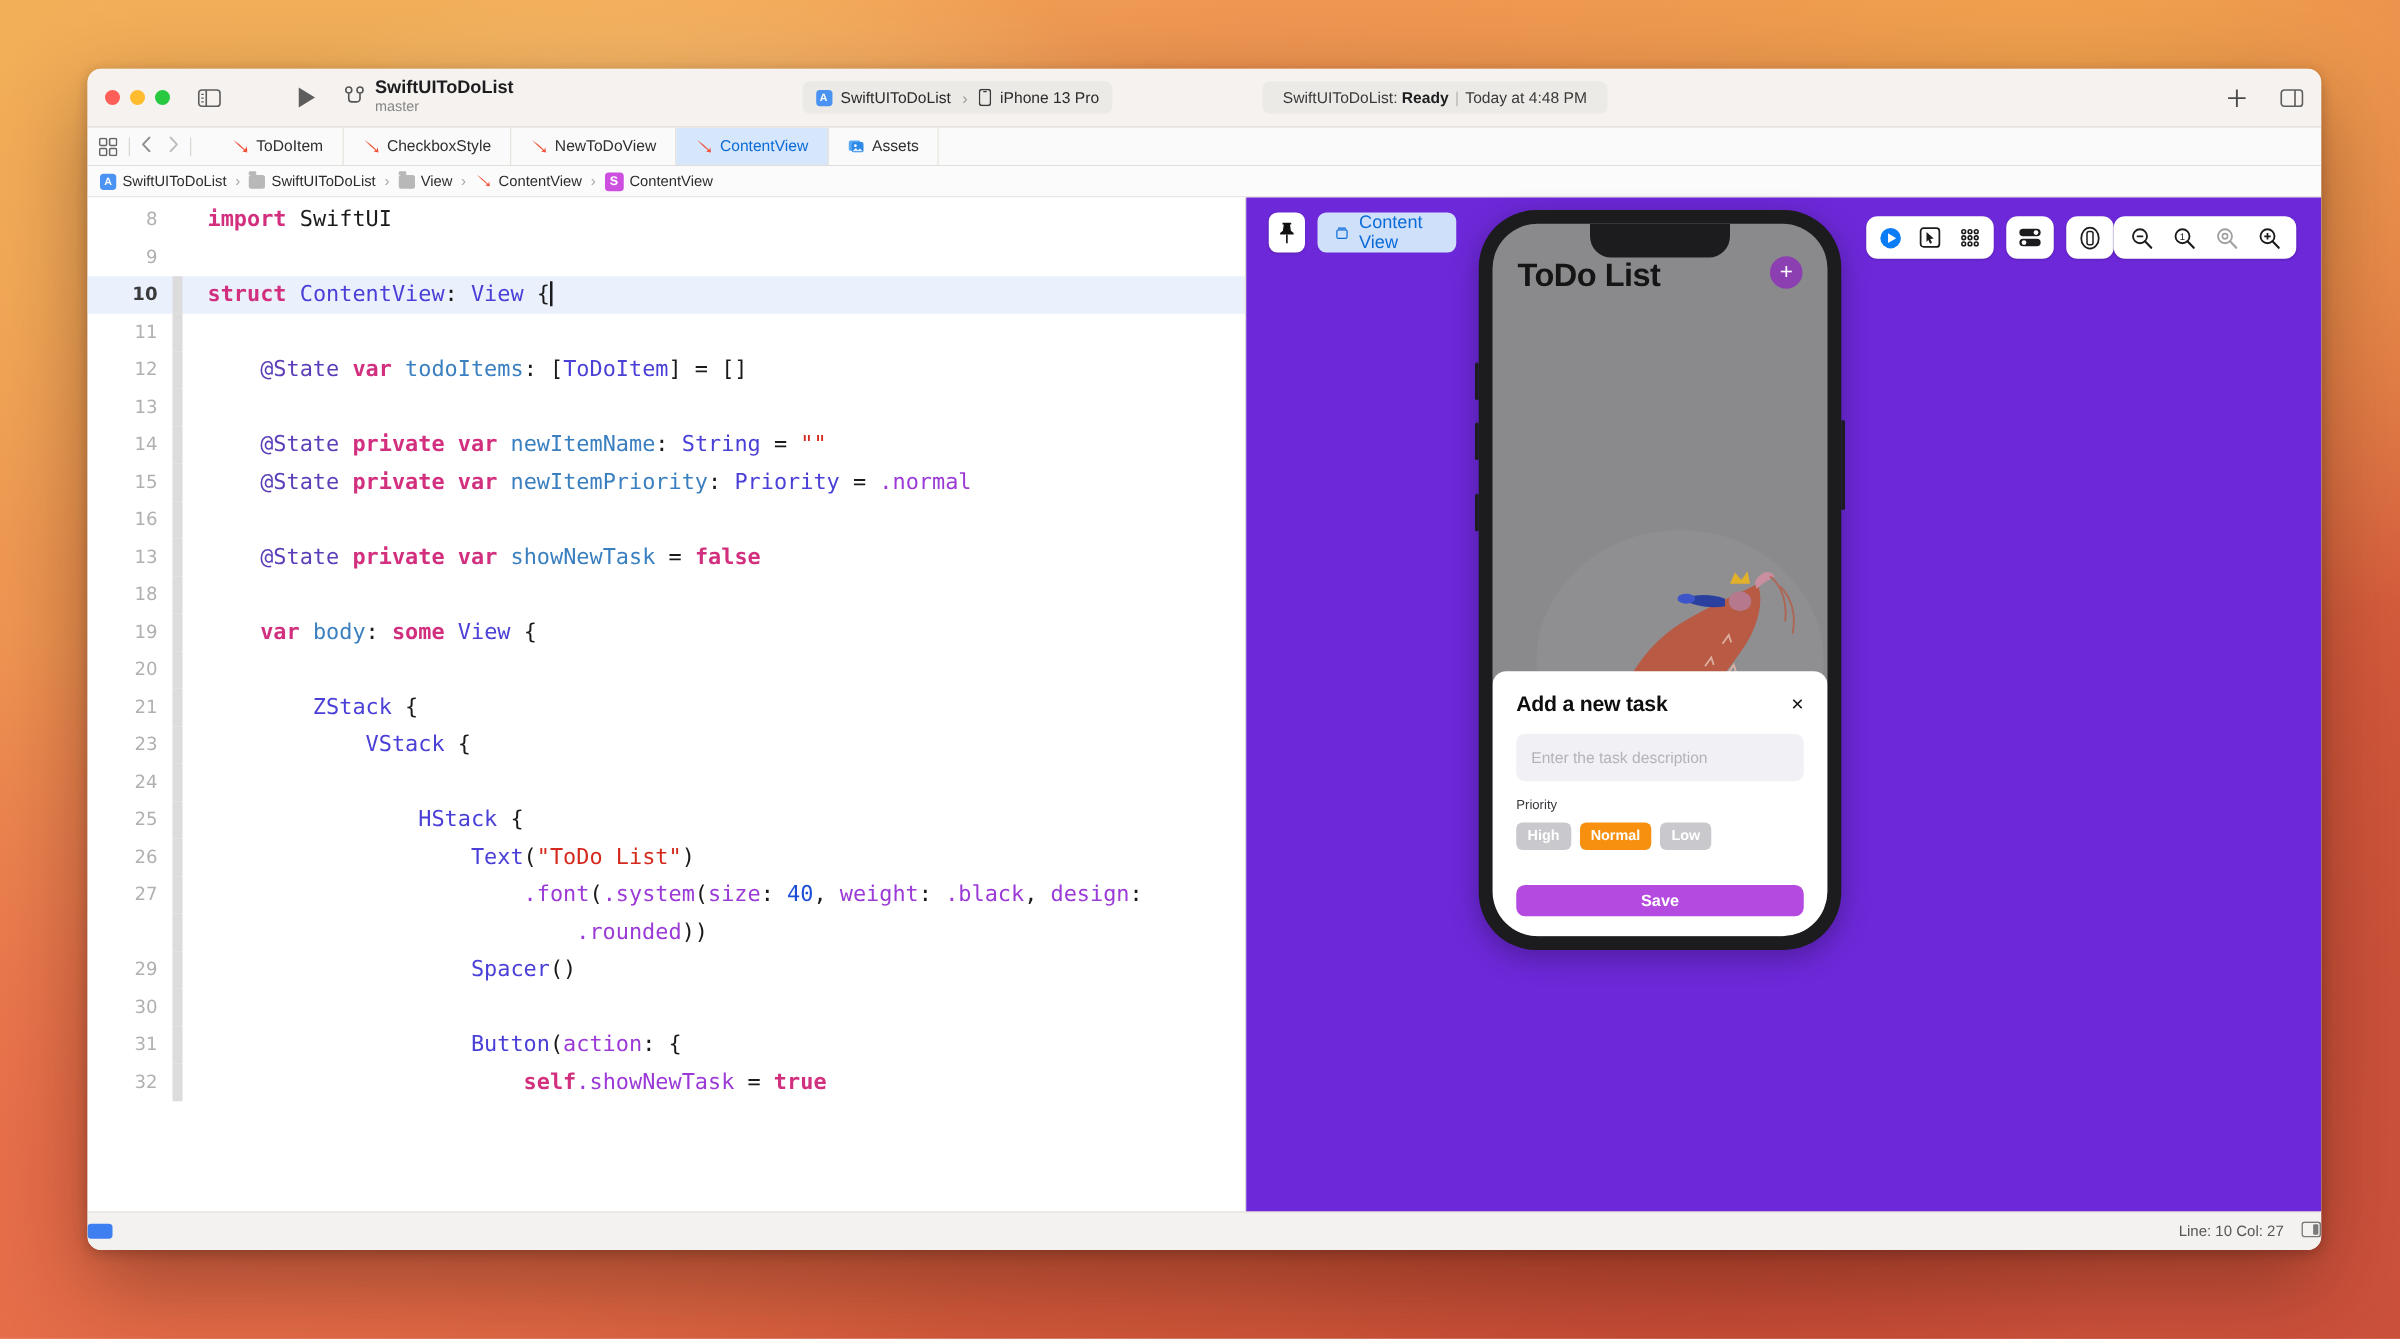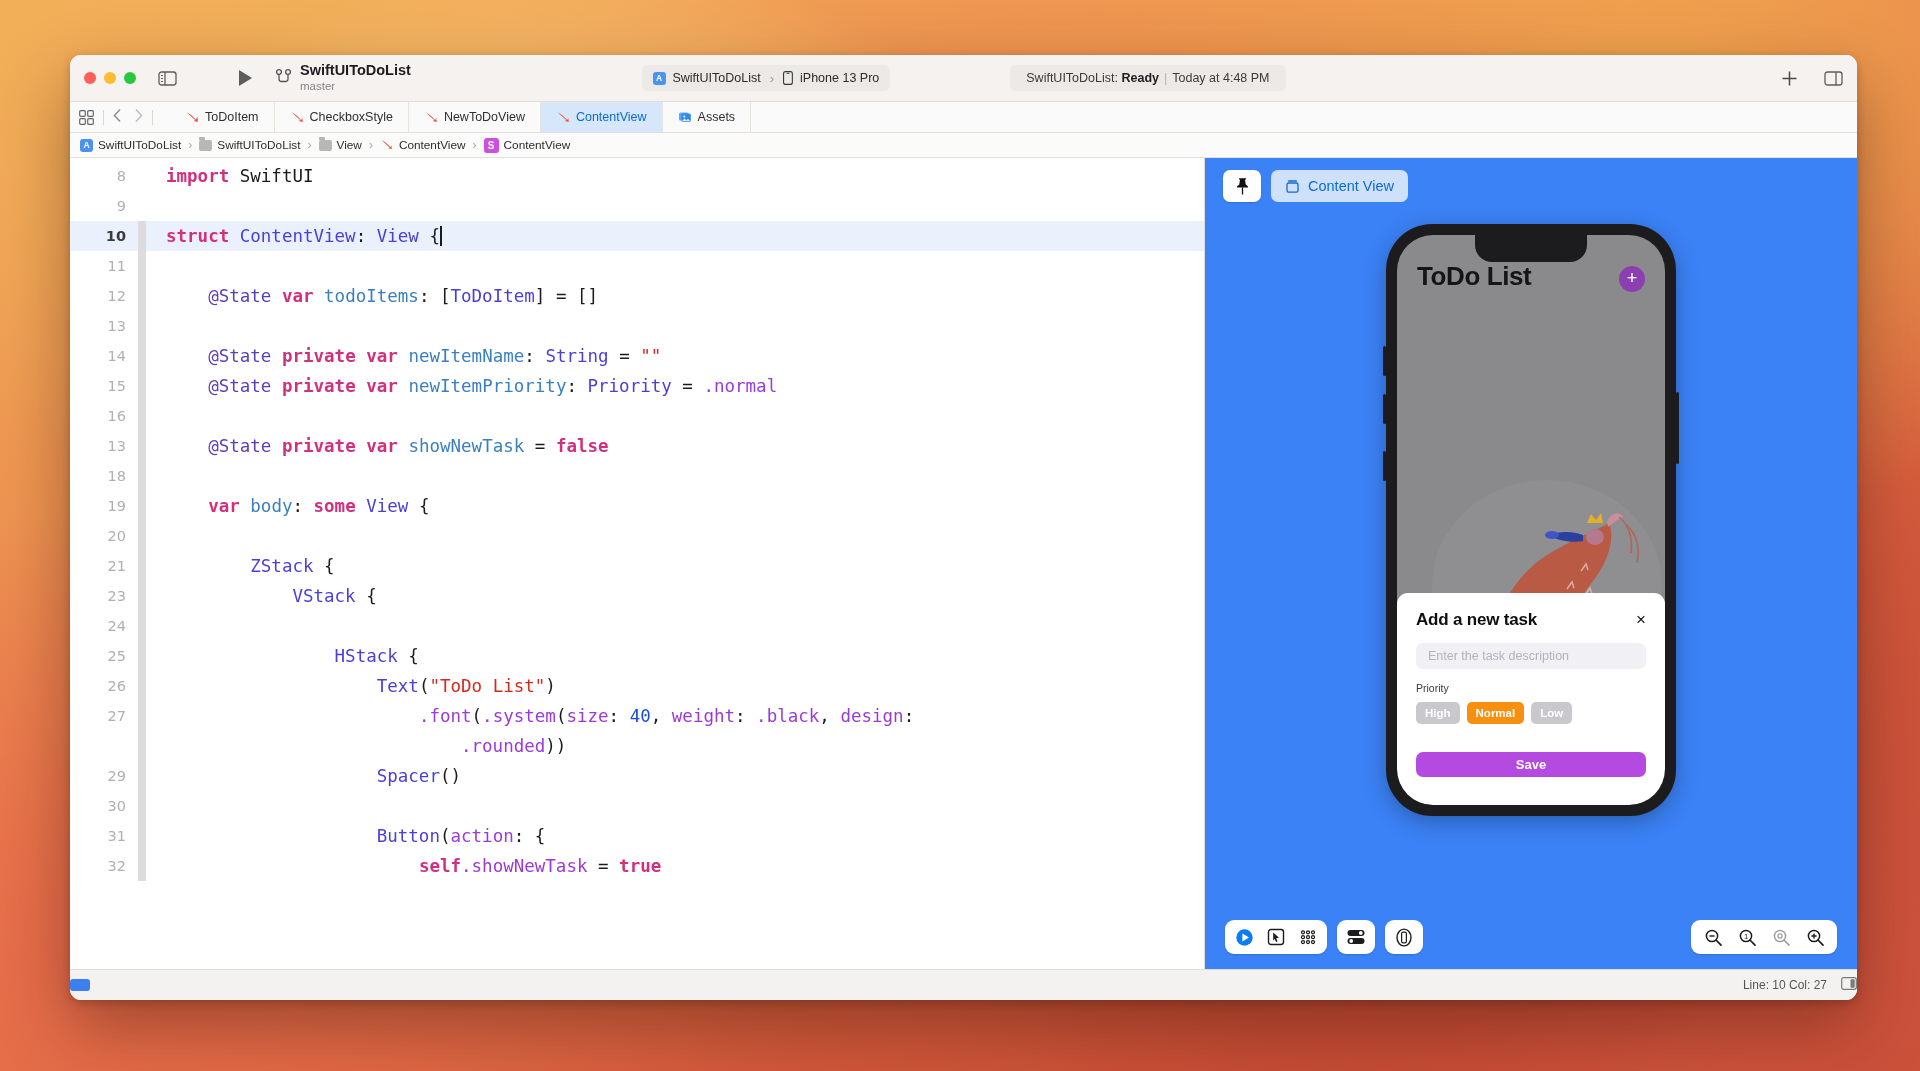--- a/index.html
+++ b/index.html
@@ -124,21 +124,21 @@
   .str{ color:#d42a1e; }                  
   .num{ color:#1c4fd8; }                  
   .attr{ color:#5c3fb8; }                 
   .pl{ color:#1b1b1b; }
   .caret{ display:inline-block;width:1.5px;height:20px;background:#1b1b1b;vertical-align:-4px;}
   .topfade{ position:absolute;top:0;left:0;right:0;height:11px;
     background:linear-gradient(#ffffff,rgba(255,255,255,0)); z-index:4; pointer-events:none;}
   .clip7{ position:absolute; top:-14px; left:68px; color:#c6c6c6; font-size:14.5px;}
 
   
-  .preview{ flex:1; background:#3b82f6; display:flex; flex-direction:column; position:relative;}
+  .preview{ flex:1; background:#6d28d9; display:flex; flex-direction:row; position:relative;}
   .prev-top{ height:56px; display:flex; align-items:center; padding:0 18px; gap:10px; flex:0 0 56px;}
   .pin-btn{
     width:38px;height:32px;background:#fff;border-radius:7px;display:flex;
     align-items:center;justify-content:center; box-shadow:0 1px 2px rgba(0,0,0,.14);
   }
   .cv-chip{
     height:32px; background:#cfe0fb; border-radius:7px; display:flex; align-items:center;
     gap:8px; padding:0 14px; color:#0a6bd8; font-size:14.5px;
   }
   .canvas{ flex:1; display:flex; align-items:flex-start; justify-content:center; padding-top:10px;}
@@ -152,38 +152,38 @@
   .phone::before{ left:-3px; top:122px; width:3px; height:30px;
     box-shadow:0 48px 0 #1c1c1e, 0 105px 0 #1c1c1e;}
   .phone::after{ right:-3px; top:168px; width:3px; height:72px;}
   .screen{
     width:100%;height:100%;background:#8a8a8d;border-radius:36px;overflow:hidden;position:relative;
   }
   .notch{
     position:absolute; top:0; left:50%; transform:translateX(-50%);
     width:112px;height:27px; background:#1c1c1e; border-radius:0 0 17px 17px;
   }
-  .app-head{ display:flex;align-items:flex-end;justify-content:space-between; padding:26px 20px 0 20px;gap:44px;}
+  .app-head{ display:flex;align-items:flex-start;justify-content:space-between; padding:26px 20px 0 20px;gap:44px;}
   .app-title{ font-size:26px; font-weight:bold; color:#151515; letter-spacing:-.4px;}
   .plus-btn{
     width:26px;height:26px;border-radius:50%;background:#8c3fb0;color:#fff;
     display:flex;align-items:center;justify-content:center;font-size:18px;line-height:1;
     padding-bottom:2px;
   }
   .illus{ position:absolute; left:0; right:0; top:150px; height:300px; overflow:hidden;}
   
   .modal{
     position:absolute; left:0; right:0; bottom:0; height:212px; background:#fff;
     border-radius:11px 11px 36px 36px; padding:17px 19px 0 19px;
   }
   .modal-head{ display:flex; align-items:flex-start; justify-content:space-between;gap:44px;}
   .modal-title{ font-size:17px; font-weight:bold; color:#0e0e0e; letter-spacing:-.2px;}
   .modal-x{ font-size:17px; color:#111; line-height:1; margin-top:1px;}
   .task-input{
-    margin-top:13px; height:26px; background:#f1f0f4; border-radius:7px;
+    margin-top:13px; height:38px; background:#f1f0f4; border-radius:7px;
     display:flex; align-items:center; padding:0 12px; color:#b4b2bb; font-size:12.5px;
   }
   .prio-label{ margin-top:13px; font-size:10.5px; color:#39383d;}
   .prio-row{ margin-top:8px; display:flex; gap:7px;}
   .chip{ height:22px; border-radius:5px; padding:0 9px; display:flex; align-items:center;
     font-size:11.5px; font-weight:bold; color:#fff;}
   .chip.gray{ background:#c9c8cc;}
   .chip.orange{ background:#f7900e;}
   .save-btn{
     margin-top:28px; height:25px; border-radius:7px; background:#b44ae0;

